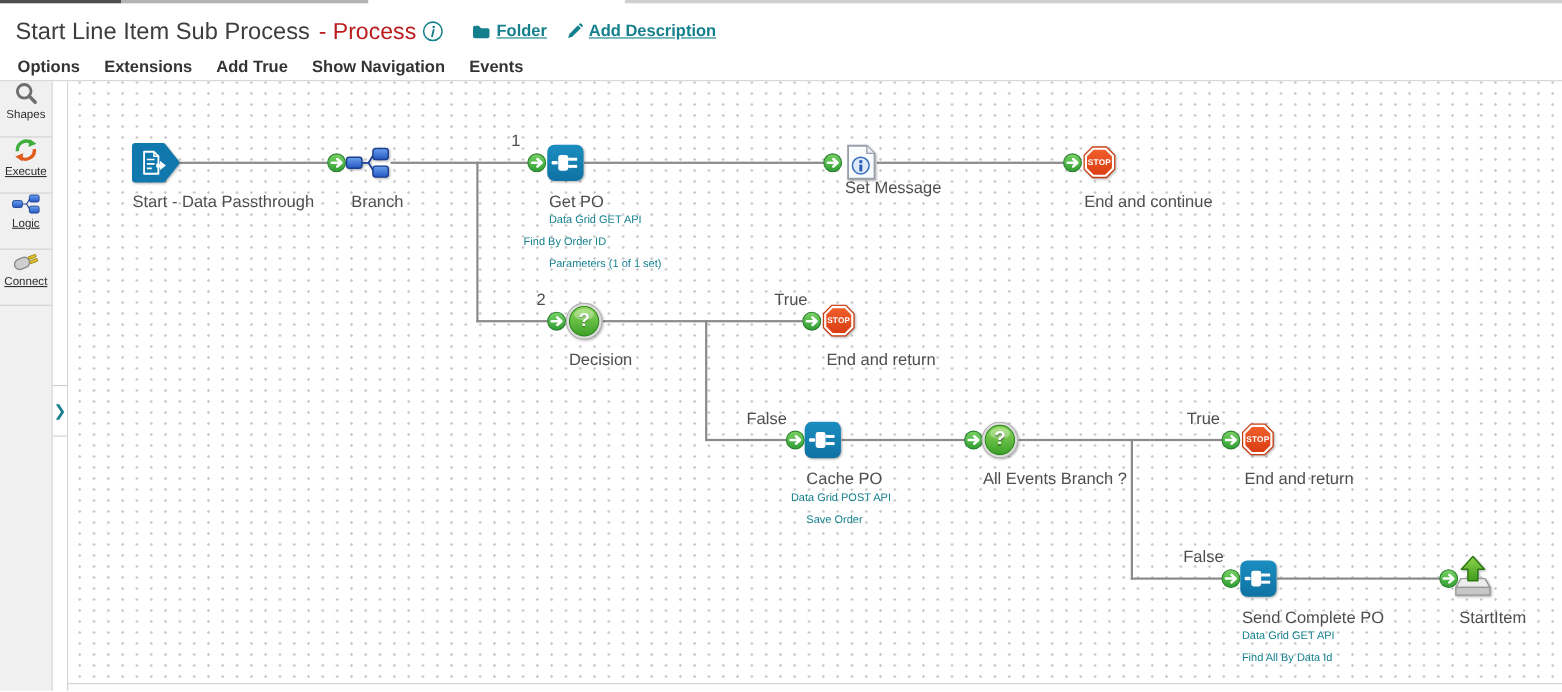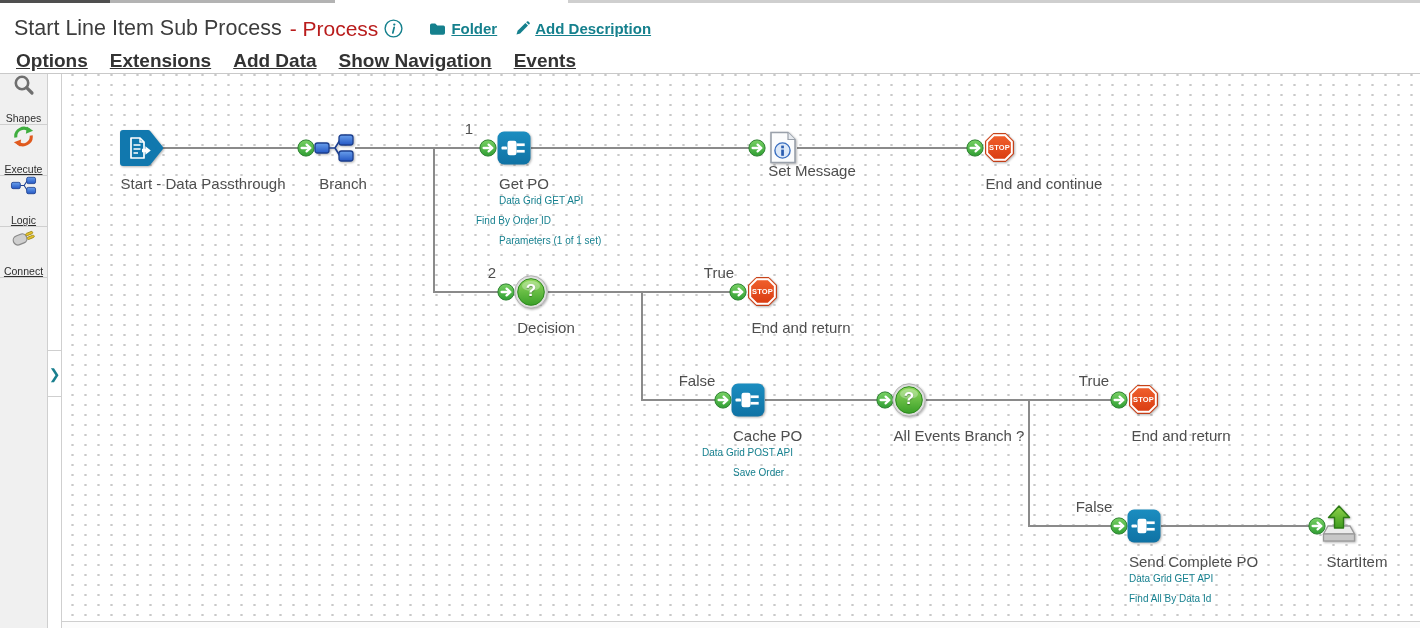--- a/index.html
+++ b/index.html
@@ -20,27 +20,27 @@
   .info-ic { margin-left:6px; }
   .hlink { display:flex; align-items:center; color:#15808d; font-size:15px; font-weight:600;
            text-decoration:underline; cursor:pointer; }
   .hlink svg { margin-right:5px; }
   .g-folder { margin-left:26px; }
   .g-desc { margin-left:18px; }
 
   
   .menubar { height:26px; display:flex; align-items:center; gap:22px; padding-left:16px;
              border-bottom:1px solid #c9c9c9; background:#fff; }
-  .menu-item { font-size:19px; color:#333; font-weight:600; text-decoration:underline; cursor:pointer; }
+  .menu-item { font-size:15px; color:#333; font-weight:600; cursor:pointer; }
 
   
   .mainrow { display:flex; height:554px; }
   .sidebar { width:48px; background:#f0f0f0; border-right:1px solid #cfcfcf; }
   .side-item { height:51px; display:flex; flex-direction:column; align-items:center;
-               justify-content:space-between; border-bottom:1px solid #cfcfcf; cursor:pointer; }
+               justify-content:flex-start; border-bottom:1px solid #cfcfcf; cursor:pointer; }
   .side-item .sl { font-size:10.5px; color:#2e2e2e; margin-top:2px; }
   .side-item .ul { text-decoration:underline; }
 
   .expander { width:14px; background:#fff; border-right:1px solid #cfcfcf; position:relative; }
   .exp-box { position:absolute; top:276px; left:0; width:100%; height:47px;
              border-top:1px solid #cfcfcf; border-bottom:1px solid #cfcfcf;
              display:flex; align-items:center; justify-content:center; cursor:pointer; }
   .exp-box span { color:#1a7f8e; font-size:14px; font-weight:bold; }
 
   .canvas-col { flex:1; display:flex; flex-direction:column; }
@@ -193,21 +193,21 @@
       <path d="M1.5 13.5 L2.6 9.8 L10.4 2 L13 4.6 L5.2 12.4 Z" fill="#15808d"></path>
       <path d="M11.2 1.2 L13.8 3.8 L14.6 3 Q15.2 2.3 14.4 1.5 L13.5 0.6 Q12.7 -0.2 12 0.4 Z" fill="#15808d"></path>
     </svg>
     <span>Add Description</span>
   </span>
 </div>
 
 <div class="menubar">
   <span class="menu-item">Options</span>
   <span class="menu-item">Extensions</span>
-  <span class="menu-item">Add Data</span>
+  <span class="menu-item">Add True</span>
   <span class="menu-item">Show Navigation</span>
   <span class="menu-item">Events</span>
 </div>
 
 <div class="mainrow">
   <div class="sidebar">
     <div class="side-item">
       <svg width="22" height="22">
           <use href="#sym-magnifier"></use>
         </svg>
@@ -349,21 +349,21 @@
     <span class="tlink" style="left:437px;top:121px">Data Grid GET API</span>
     <span class="tlink" style="left:414px;top:141px">Find By Order ID</span>
     <span class="tlink" style="left:437px;top:161px">Parameters (1 of 1 set)</span>
     <span class="lbl" style="left:750px;top:88px">Set Message</span>
     <span class="lbl" style="left:982px;top:101px">End and continue</span>
 
     <span class="lbl" style="left:484px;top:245px">Decision</span>
     <span class="lbl" style="left:739px;top:245px">End and return</span>
 
     <span class="lbl-left" style="left:671px;top:353px">Cache PO</span>
-    <span class="tlink" style="left:640px;top:373px">Data Grid POST API</span>
+    <span class="tlink" style="left:657px;top:373px">Data Grid POST API</span>
     <span class="tlink" style="left:671px;top:393px">Save Order</span>
     <span class="lbl" style="left:897px;top:353px">All Events Branch ?</span>
     <span class="lbl" style="left:1119px;top:353px">End and return</span>
 
     <span class="lbl-left" style="left:1067px;top:479px">Send Complete PO</span>
     <span class="tlink" style="left:1067px;top:499px">Data Grid GET API</span>
     <span class="tlink" style="left:1067px;top:519px">Find All By Data Id</span>
     <span class="lbl" style="left:1295px;top:479px">StartItem</span>
 
   </div>

